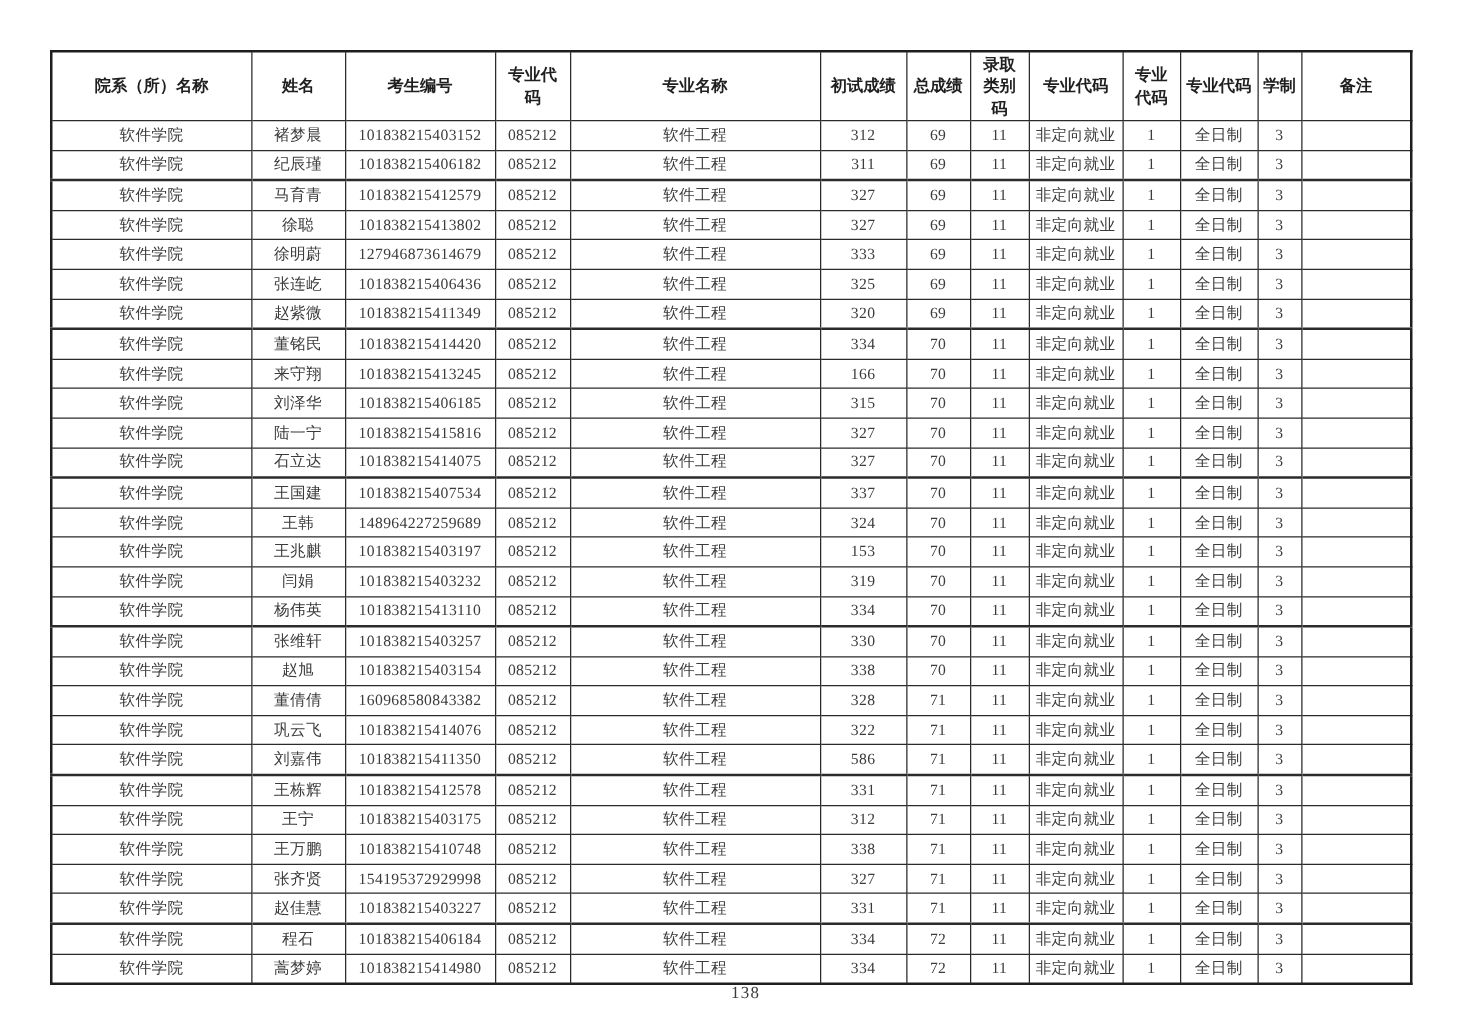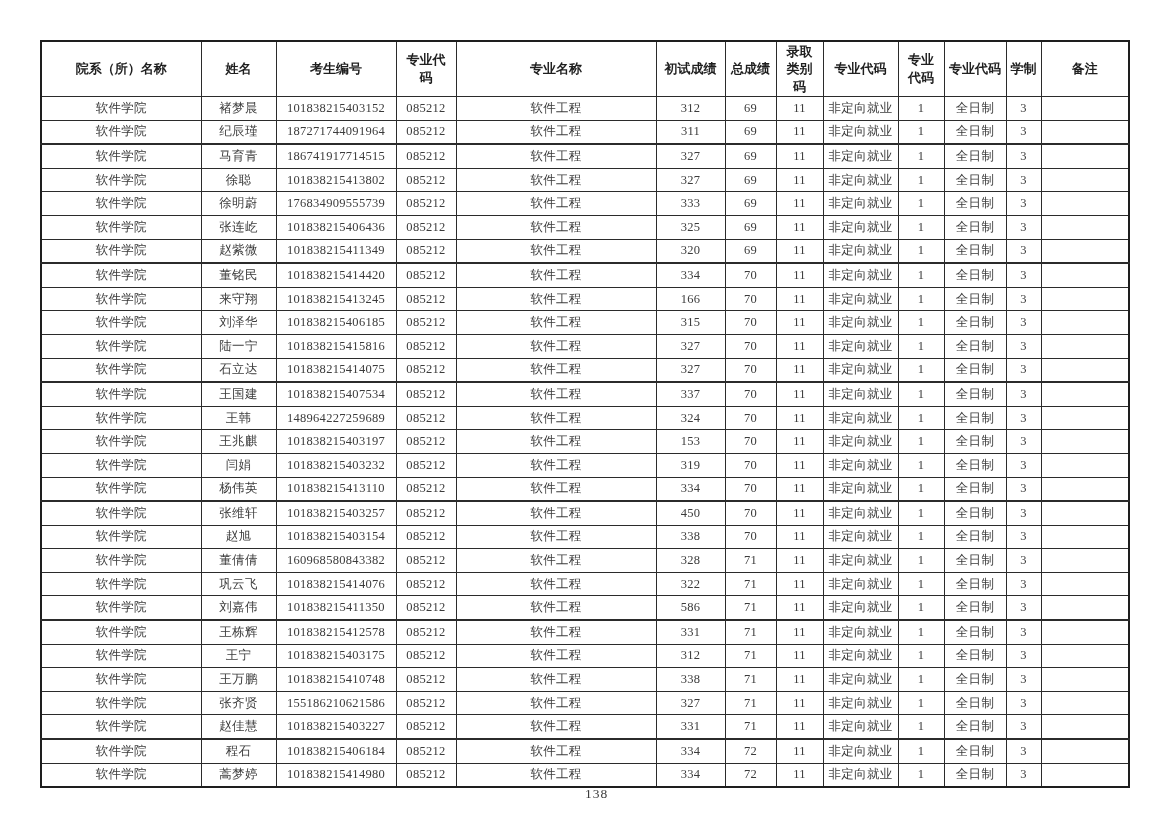--- a/index.html
+++ b/index.html
@@ -125,36 +125,36 @@
           <td>11</td>
           <td>非定向就业</td>
           <td>1</td>
           <td>全日制</td>
           <td>3</td>
           <td></td>
         </tr>
         <tr>
           <td>软件学院</td>
           <td>纪辰瑾</td>
-          <td>187271744091964</td>
+          <td>101838215406182</td>
           <td>085212</td>
           <td>软件工程</td>
           <td>311</td>
           <td>69</td>
           <td>11</td>
           <td>非定向就业</td>
           <td>1</td>
           <td>全日制</td>
           <td>3</td>
           <td></td>
         </tr>
         <tr>
           <td>软件学院</td>
           <td>马育青</td>
-          <td>186741917714515</td>
+          <td>101838215412579</td>
           <td>085212</td>
           <td>软件工程</td>
           <td>327</td>
           <td>69</td>
           <td>11</td>
           <td>非定向就业</td>
           <td>1</td>
           <td>全日制</td>
           <td>3</td>
           <td></td>
@@ -170,21 +170,21 @@
           <td>11</td>
           <td>非定向就业</td>
           <td>1</td>
           <td>全日制</td>
           <td>3</td>
           <td></td>
         </tr>
         <tr>
           <td>软件学院</td>
           <td>徐明蔚</td>
-          <td>176834909555739</td>
+          <td>127946873614679</td>
           <td>085212</td>
           <td>软件工程</td>
           <td>333</td>
           <td>69</td>
           <td>11</td>
           <td>非定向就业</td>
           <td>1</td>
           <td>全日制</td>
           <td>3</td>
           <td></td>
@@ -368,21 +368,21 @@
           <td>全日制</td>
           <td>3</td>
           <td></td>
         </tr>
         <tr>
           <td>软件学院</td>
           <td>张维轩</td>
           <td>101838215403257</td>
           <td>085212</td>
           <td>软件工程</td>
-          <td>450</td>
+          <td>330</td>
           <td>70</td>
           <td>11</td>
           <td>非定向就业</td>
           <td>1</td>
           <td>全日制</td>
           <td>3</td>
           <td></td>
         </tr>
         <tr>
           <td>软件学院</td>
@@ -485,21 +485,21 @@
           <td>11</td>
           <td>非定向就业</td>
           <td>1</td>
           <td>全日制</td>
           <td>3</td>
           <td></td>
         </tr>
         <tr>
           <td>软件学院</td>
           <td>张齐贤</td>
-          <td>155186210621586</td>
+          <td>154195372929998</td>
           <td>085212</td>
           <td>软件工程</td>
           <td>327</td>
           <td>71</td>
           <td>11</td>
           <td>非定向就业</td>
           <td>1</td>
           <td>全日制</td>
           <td>3</td>
           <td></td>

